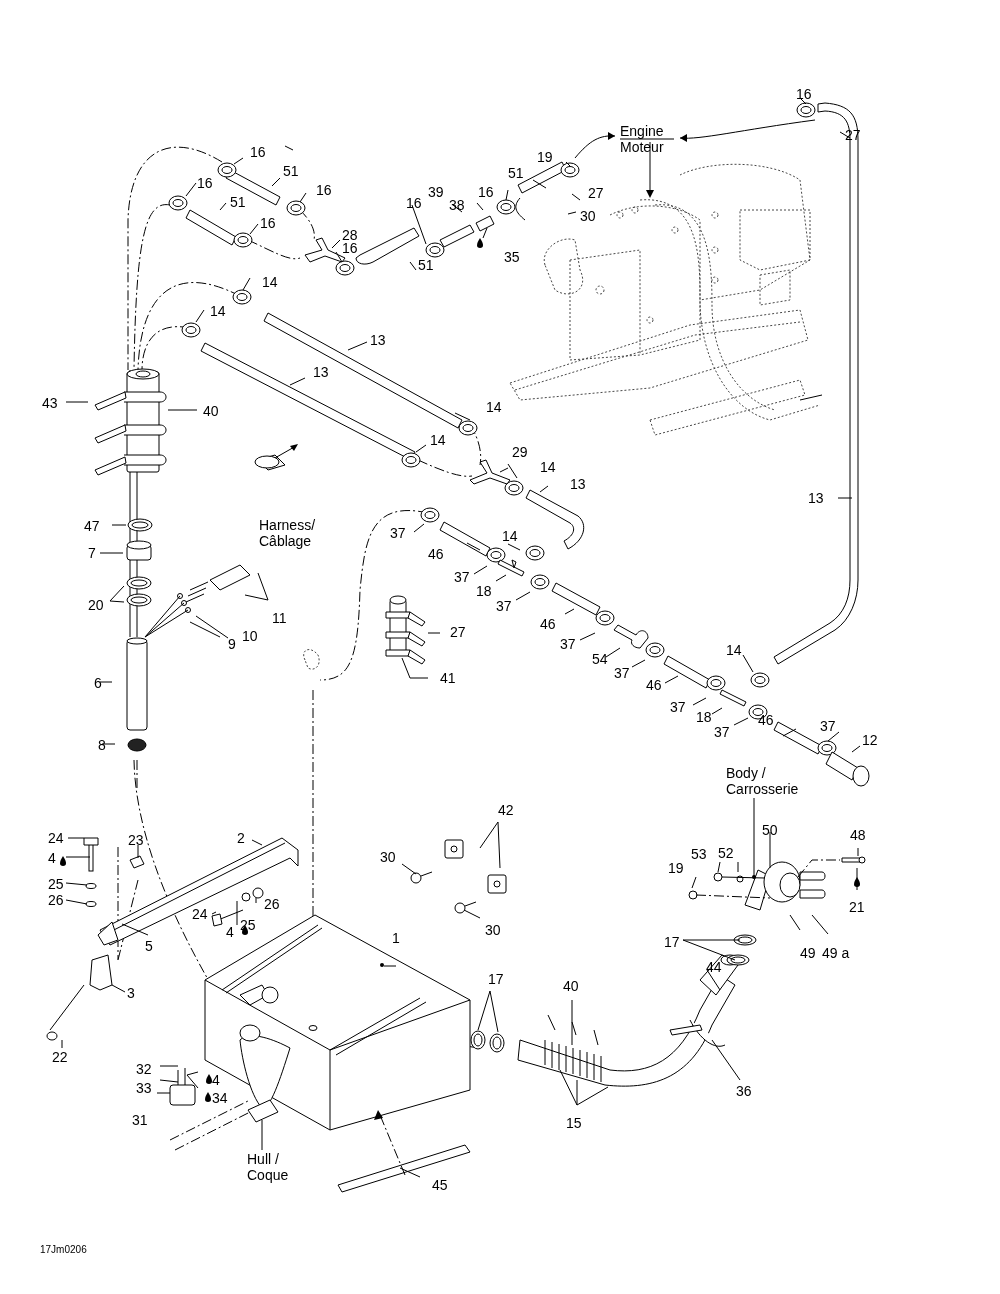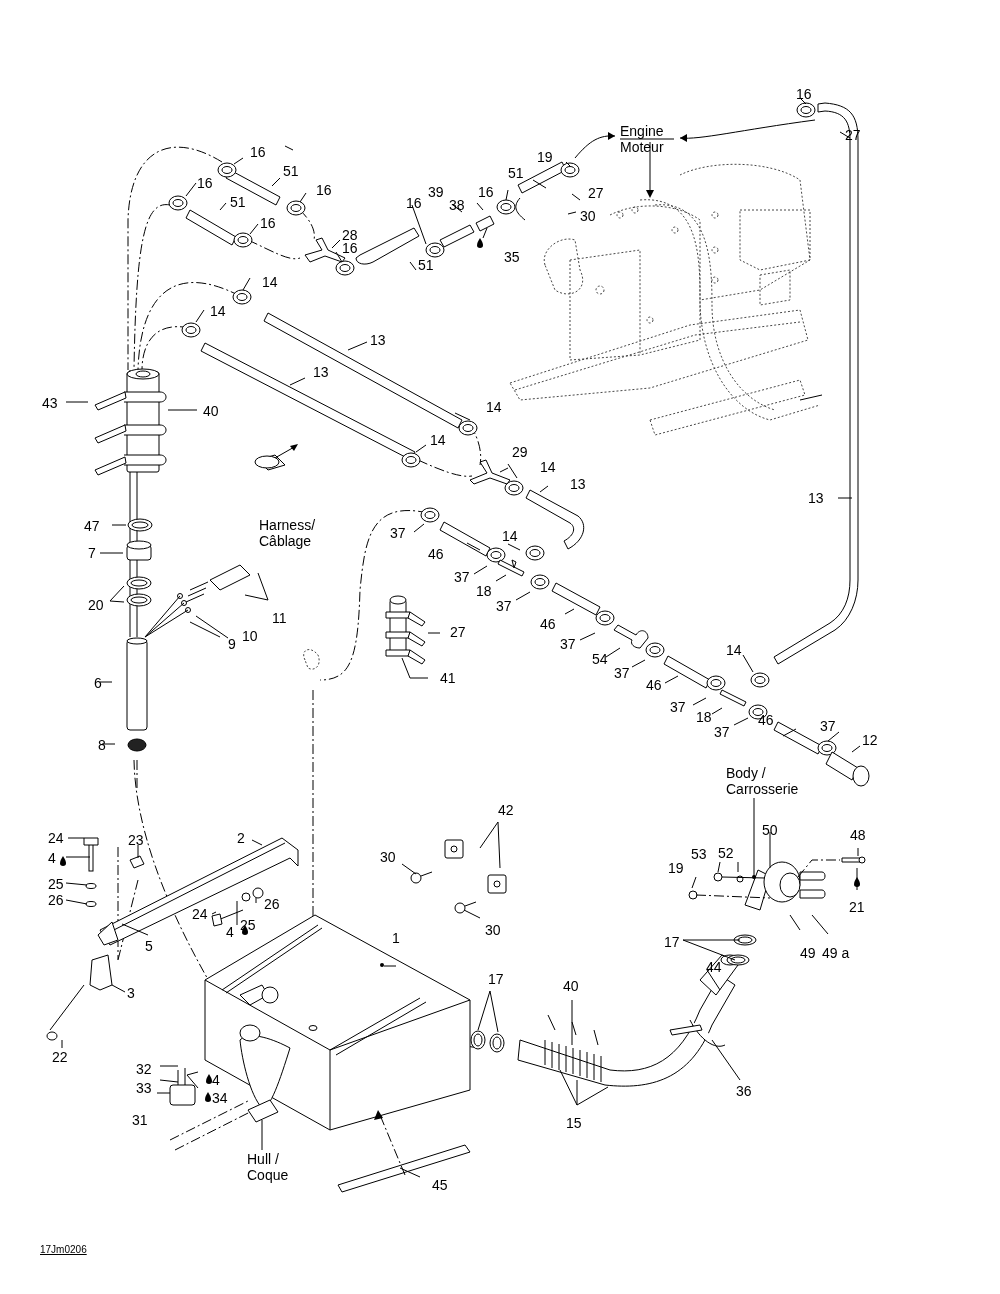--- a/index.html
+++ b/index.html
@@ -1,20 +1,20 @@
 <!DOCTYPE html>
 <html><head>
 <meta charset="utf-8">
 <style>
   html,body{margin:0;padding:0;background:#fff;}
   body{width:1000px;height:1294px;position:relative;overflow:hidden;font-family:"Liberation Sans",sans-serif;}
   svg{position:absolute;left:0;top:0;}
   .lbl{font-family:"Liberation Sans",sans-serif;font-size:14px;fill:#000;}
   .txt{font-family:"Liberation Sans",sans-serif;font-size:14px;fill:#000;}
-  .fig{position:absolute;left:40px;top:1244px;font-size:10px;color:#000;font-family:"Liberation Sans",sans-serif;text-decoration:underline;}
+  .fig{position:absolute;left:40px;top:1244px;font-size:10px;color:#000;font-family:"Liberation Sans",sans-serif;}
   .ln{stroke:#000;stroke-width:1;fill:none;}
   .dash{stroke:#000;stroke-width:1;fill:none;stroke-dasharray:10,3,2,3;}
   .dot{stroke:#333;stroke-width:0.9;fill:none;stroke-dasharray:2,2;}
   .tube{stroke:#000;stroke-width:1;fill:#fff;}
   .part{stroke:#000;stroke-width:1;fill:#fff;}
   .dark{fill:#222;stroke:#000;}
 </style>
 </head>
 <body>
 

